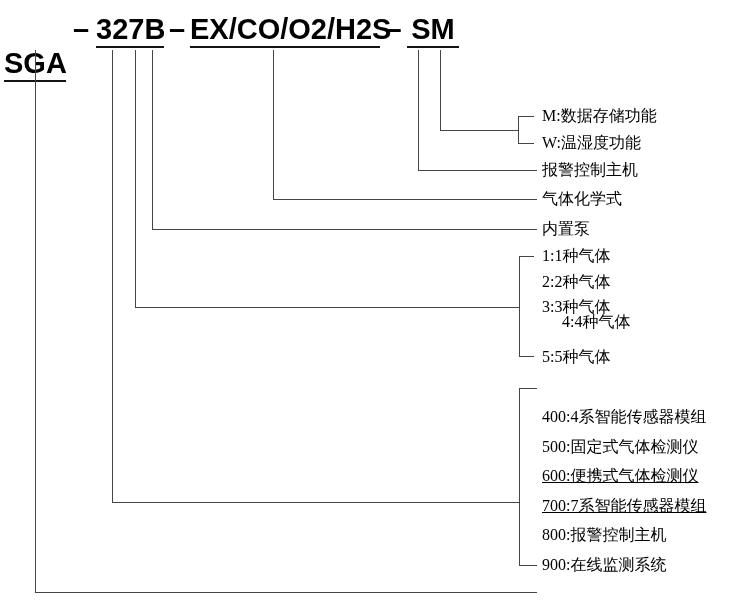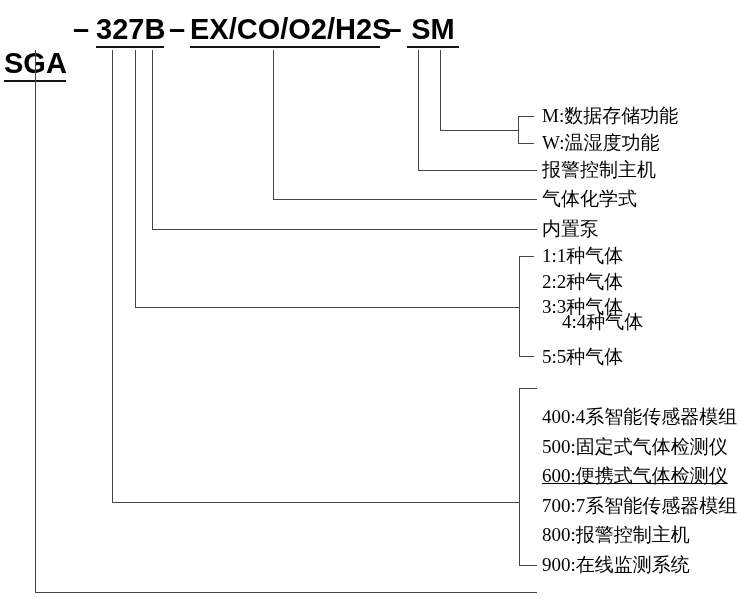--- a/index.html
+++ b/index.html
@@ -38,21 +38,21 @@
     color: #000000;
     white-space: nowrap;
   }
   
   .label {
     position: absolute;
     left: 542px;
     height: 22px;
     line-height: 22px;
     font-family: "Liberation Serif", "DejaVu Serif", serif;
-    font-size: 19px;
+    font-size: 16px;
     color: #000000;
     white-space: nowrap;
   }
   
   .vl { position: absolute; width: 1px; background: #454545; }
   .hl { position: absolute; height: 1px; background: #454545; }
 </style>
 </head>
 <body>
 
@@ -102,18 +102,18 @@
 
   <div class="label" style="top:245px;">1:1种气体</div>
   <div class="label" style="top:271px;">2:2种气体</div>
   <div class="label" style="top:296px;">3:3种气体</div>
   <div class="label" style="top:311px;margin-left:20px;">4:4种气体</div>
   <div class="label" style="top:346px;">5:5种气体</div>
 
   <div class="label" style="top:406px;">400:4系智能传感器模组</div>
   <div class="label" style="top:436px;">500:固定式气体检测仪</div>
   <div class="label" style="top:465px;text-decoration:underline;">600:便携式气体检测仪</div>
-  <div class="label" style="top:495px;">700:7系智能传感器模组</div>
+  <div class="label" style="top:495px;text-decoration:underline;">700:7系智能传感器模组</div>
   <div class="label" style="top:524px;">800:报警控制主机</div>
   <div class="label" style="top:554px;">900:在线监测系统</div>
 
 
 </div>
 
 </body></html>

